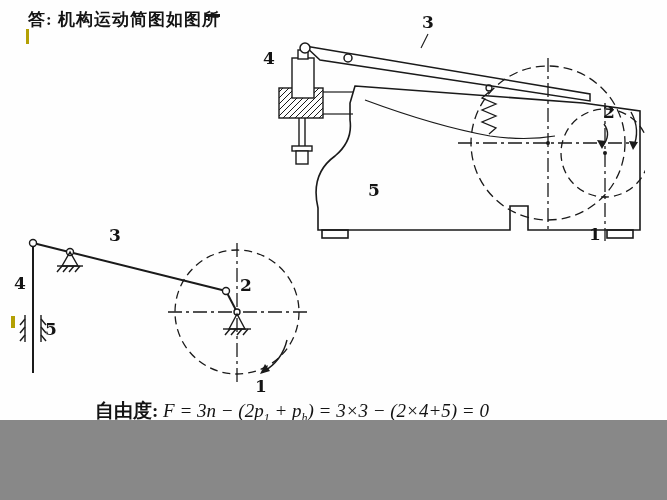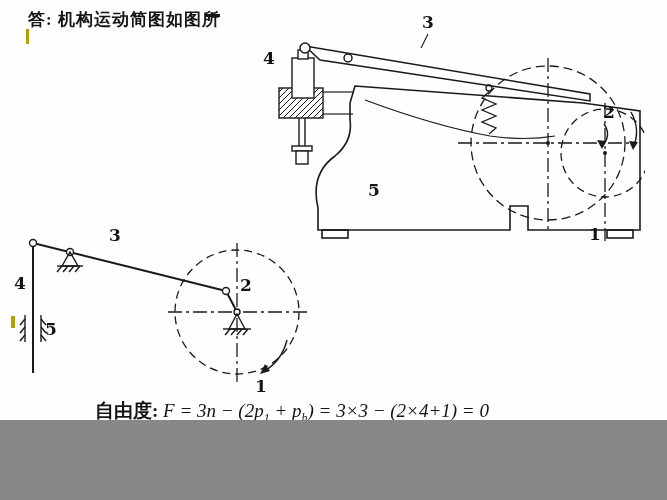--- a/index.html
+++ b/index.html
@@ -168,17 +168,17 @@
 
     <text x="105" y="16" text-anchor="middle" font-size="16">3</text>
     <text x="10" y="64" text-anchor="middle" font-size="16">4</text>
     <text x="41" y="110" text-anchor="middle" font-size="16">5</text>
     <text x="236" y="66" text-anchor="middle" font-size="16">2</text>
     <text x="251" y="167" text-anchor="middle" font-size="16">1</text>
   </svg>
 
   <div class="formula">
     <span class="flabel">自由度:</span>
-    <span class="math"><span>F = 3n − (2p</span><sub>1</sub><span> + p</span><sub>h</sub><span>) = 3×3 − (2×4+1) = 0</span></span>
+    <span class="math"><span>F = 3n − (2p</span><sub>1</sub><span> + p</span><sub>h</sub><span>) = 3×3 − (2×4+5) = 0</span></span>
   </div>
 
 
 </div>
 
 </body></html>

